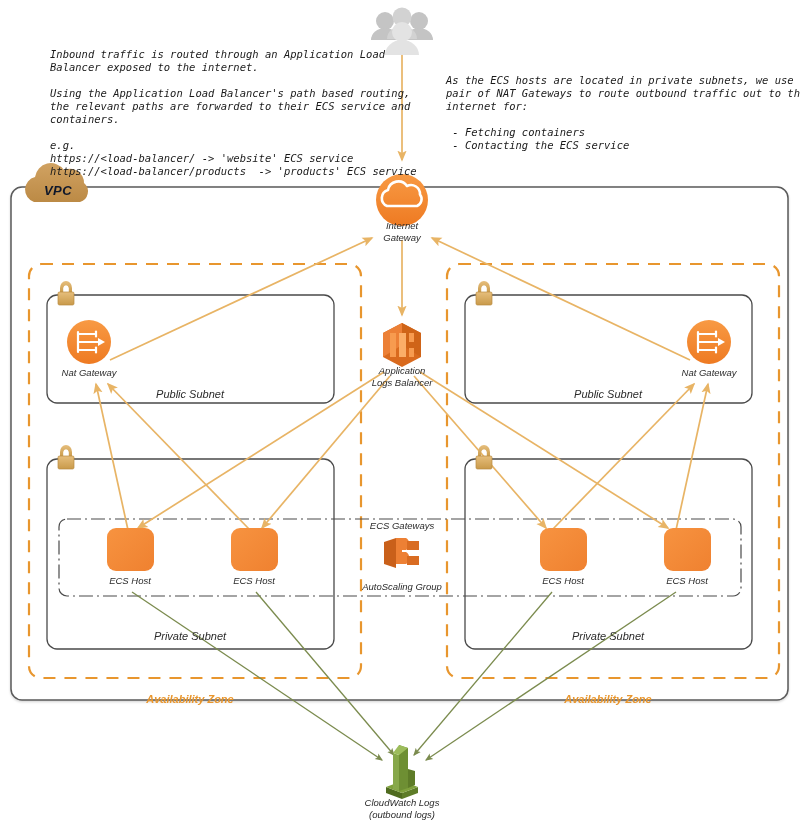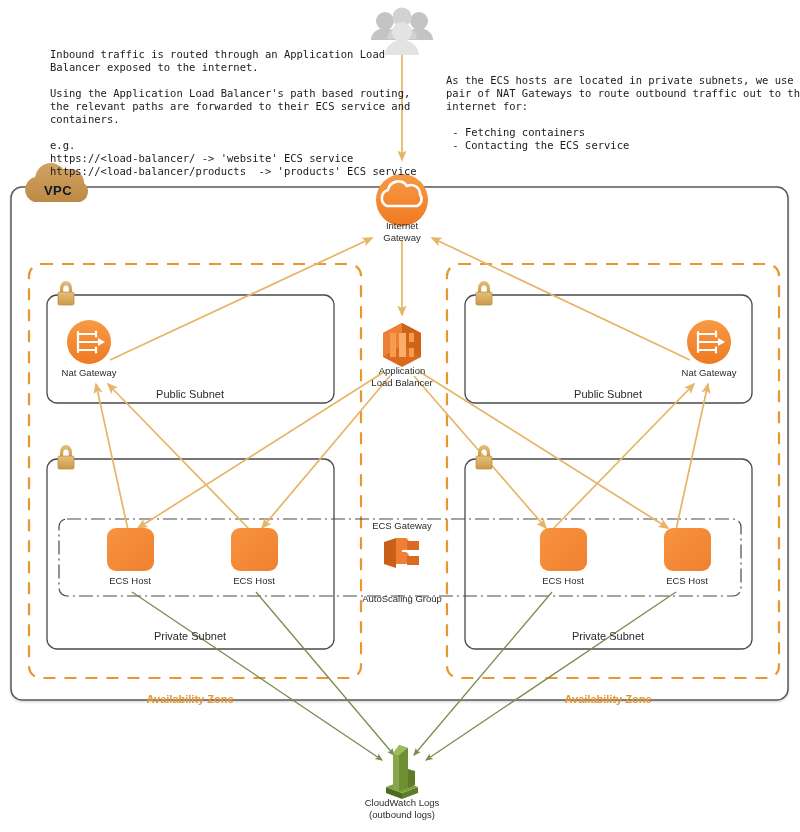--- a/index.html
+++ b/index.html
@@ -1,21 +1,21 @@
 <!DOCTYPE html>
 <html><head>
 <meta charset="utf-8">
 <style>
   html,body{margin:0;padding:0;background:#ffffff;}
   body{
     width:800px;height:832px;position:relative;overflow:hidden;
     font-family:"Liberation Sans", sans-serif;
     color:#333;
   }
-  #stage{position:absolute;left:0;top:0;width:800px;height:619px;}
+  #stage{position:absolute;left:0;top:0;width:800px;height:619px;font-style:italic;}
   #svg-layer{position:absolute;left:0;top:0;width:800px;height:832px;}
 
   .mono-note{
     position:absolute;
     font-family:"DejaVu Sans Mono","Liberation Mono",monospace;
     font-size:10.5px;
     line-height:13px;
     color:#1a1a1a;
     white-space:pre;
   }
@@ -262,21 +262,21 @@
 
  - Fetching containers
  - Contacting the ECS service</div>
 
   <div class="vpc-text" style="left:58px;top:190px;">VPC</div>
 
   <div class="cap" style="left:402px;top:220px;">Internet
 Gateway</div>
 
   <div class="cap" style="left:402px;top:365px;">Application
-Load Balancer</div>
+Logs Balancer</div>
 
   <div class="cap" style="left:89px;top:367px;">Nat Gateway</div>
 
   <div class="cap" style="left:709px;top:367px;">Nat Gateway</div>
 
   <div class="cap subnet" style="left:190px;top:389px;">Public Subnet</div>
 
   <div class="cap subnet" style="left:608px;top:389px;">Public Subnet</div>
 
   <div class="cap subnet" style="left:190px;top:631px;">Private Subnet</div>
@@ -284,23 +284,23 @@
   <div class="cap subnet" style="left:608px;top:631px;">Private Subnet</div>
 
   <div class="cap" style="left:130px;top:575px;">ECS Host</div>
 
   <div class="cap" style="left:254px;top:575px;">ECS Host</div>
 
   <div class="cap" style="left:563px;top:575px;">ECS Host</div>
 
   <div class="cap" style="left:687px;top:575px;">ECS Host</div>
 
-  <div class="cap" style="left:402px;top:520px;">ECS Gateway</div>
-
-  <div class="cap" style="left:402px;top:593px;">AutoScaling Group</div>
+  <div class="cap" style="left:402px;top:520px;">ECS Gateways</div>
+
+  <div class="cap" style="left:402px;top:581px;">AutoScaling Group</div>
 
   <div class="az-label" style="left:190px;top:665px;">Availability Zone</div>
 
   <div class="az-label" style="left:608px;top:665px;">Availability Zone</div>
 
   <div class="cap" style="left:402px;top:797px;">CloudWatch Logs
 (outbound logs)</div>
 
 </div>
 

